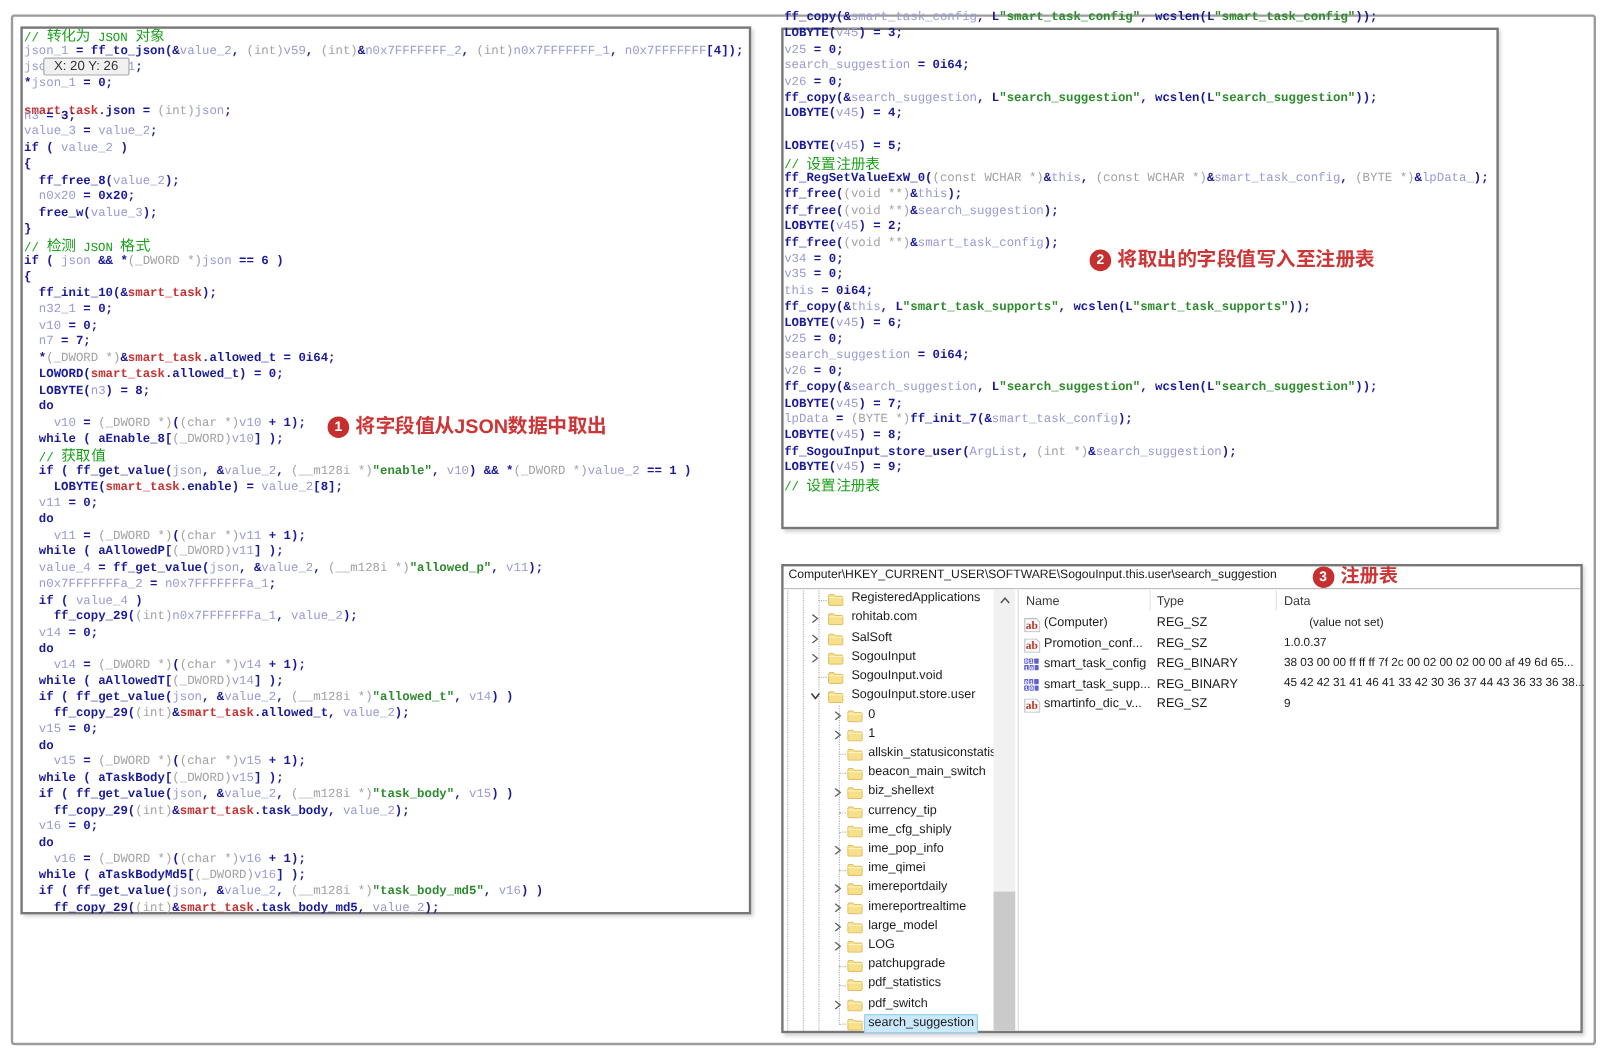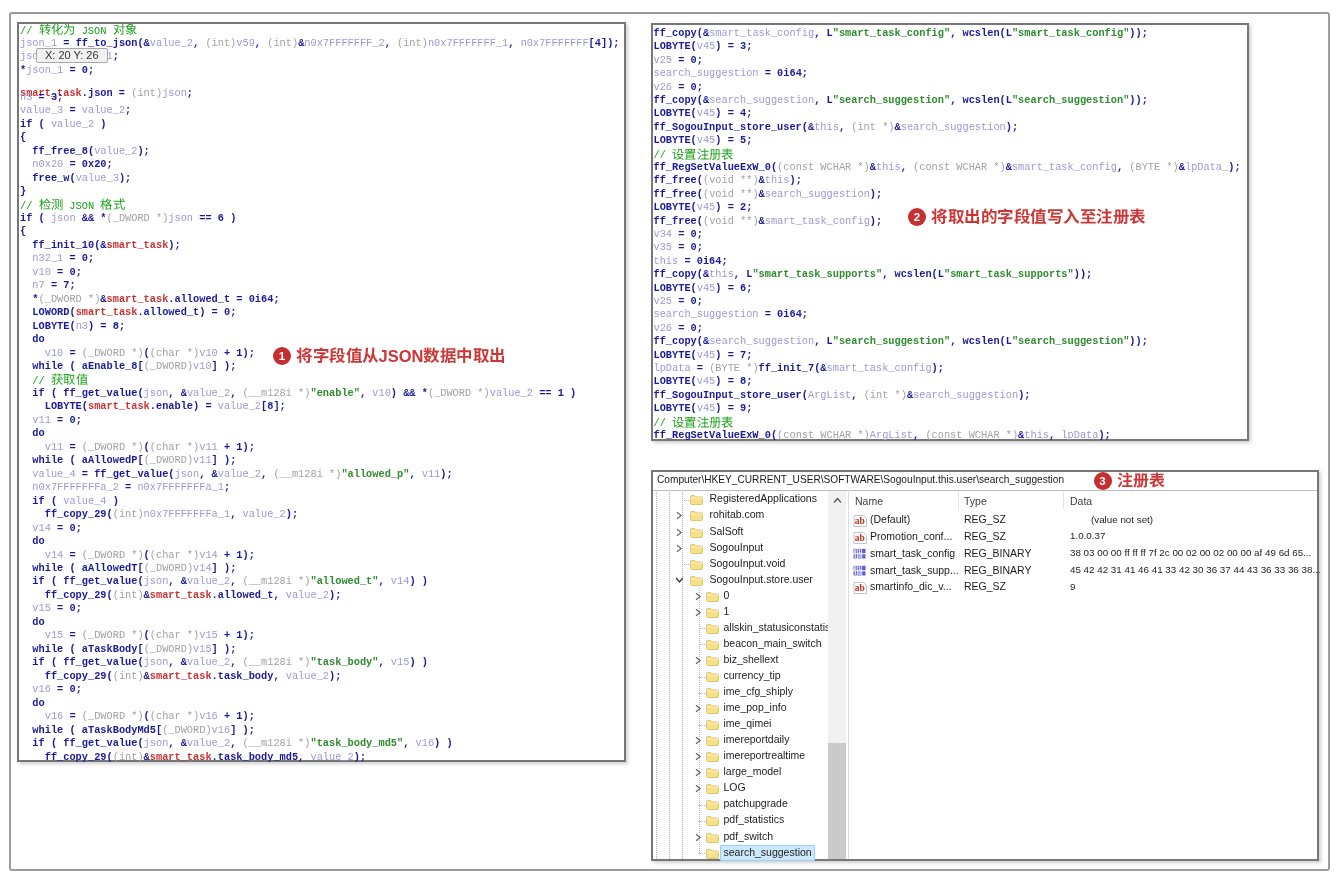--- a/index.html
+++ b/index.html
@@ -174,29 +174,28 @@
       <use href="#g23" fill="#cd3636"></use>
     </svg><svg class="cj" style="width:16.50px;height:16.50px;vertical-align:-2.15px" viewBox="0 0 1000 1000">
       <use href="#g24" fill="#cd3636"></use>
     </svg><svg class="cj" style="width:16.50px;height:16.50px;vertical-align:-2.15px" viewBox="0 0 1000 1000">
       <use href="#g25" fill="#cd3636"></use>
     </svg><svg class="cj" style="width:16.50px;height:16.50px;vertical-align:-2.15px" viewBox="0 0 1000 1000">
       <use href="#g26" fill="#cd3636"></use>
     </svg></div>
 
 <div class="panel" id="pr"></div>
-<div class="code" style="left:653.5px;top:27px;width:594px;height:414px;overflow:hidden">
+<div class="code" style="left:653.5px;top:9px;width:594px;height:414px;overflow:hidden">
 <div class="ln" style="top:0.00px"><span class="p">ff_copy</span><span class="p">(&amp;</span><span class="l">smart_task_config</span><span class="p">, </span><span class="p">L</span><span class="s">"smart_task_config"</span><span class="p">, </span><span class="p">wcslen</span><span class="p">(</span><span class="p">L</span><span class="s">"smart_task_config"</span><span class="p">));</span></div>
 <div class="ln" style="top:13.40px"><span class="p">LOBYTE</span><span class="p">(</span><span class="l">v45</span><span class="p">) = </span><span class="p">3</span><span class="p">;</span></div>
 <div class="ln" style="top:26.80px"><span class="l">v25</span><span class="p"> = </span><span class="p">0</span><span class="p">;</span></div>
 <div class="ln" style="top:40.20px"><span class="l">search_suggestion</span><span class="p"> = </span><span class="p">0i64</span><span class="p">;</span></div>
 <div class="ln" style="top:53.60px"><span class="l">v26</span><span class="p"> = </span><span class="p">0</span><span class="p">;</span></div>
 <div class="ln" style="top:67.00px"><span class="p">ff_copy</span><span class="p">(&amp;</span><span class="l">search_suggestion</span><span class="p">, </span><span class="p">L</span><span class="s">"search_suggestion"</span><span class="p">, </span><span class="p">wcslen</span><span class="p">(</span><span class="p">L</span><span class="s">"search_suggestion"</span><span class="p">));</span></div>
 <div class="ln" style="top:80.40px"><span class="p">LOBYTE</span><span class="p">(</span><span class="l">v45</span><span class="p">) = </span><span class="p">4</span><span class="p">;</span></div>
-<div class="ln" style="top:93.80px"><span class="p">ff_SogouInput_store_user</span><span class="p">(&amp;</span><span class="l">this</span><span class="p">, </span><span class="g">(int *)</span><span class="p">&amp;</span><span class="l">search_suggestion</span><span class="p">);</span></div>
 <div class="ln" style="top:107.20px"><span class="p">LOBYTE</span><span class="p">(</span><span class="l">v45</span><span class="p">) = </span><span class="p">5</span><span class="p">;</span></div>
 <div class="ln" style="top:120.60px"><span class="c">// <svg class="cj" style="width:12.32px;height:12.32px;vertical-align:-1.60px" viewBox="0 0 1000 1000">
           <use href="#g12" fill="#18a018"></use>
         </svg><svg class="cj" style="width:12.32px;height:12.32px;vertical-align:-1.60px" viewBox="0 0 1000 1000">
           <use href="#g13" fill="#18a018"></use>
         </svg><svg class="cj" style="width:12.32px;height:12.32px;vertical-align:-1.60px" viewBox="0 0 1000 1000">
           <use href="#g14" fill="#18a018"></use>
         </svg><svg class="cj" style="width:12.32px;height:12.32px;vertical-align:-1.60px" viewBox="0 0 1000 1000">
           <use href="#g15" fill="#18a018"></use>
         </svg><svg class="cj" style="width:12.32px;height:12.32px;vertical-align:-1.60px" viewBox="0 0 1000 1000">
@@ -225,21 +224,20 @@
           <use href="#g12" fill="#18a018"></use>
         </svg><svg class="cj" style="width:12.32px;height:12.32px;vertical-align:-1.60px" viewBox="0 0 1000 1000">
           <use href="#g13" fill="#18a018"></use>
         </svg><svg class="cj" style="width:12.32px;height:12.32px;vertical-align:-1.60px" viewBox="0 0 1000 1000">
           <use href="#g14" fill="#18a018"></use>
         </svg><svg class="cj" style="width:12.32px;height:12.32px;vertical-align:-1.60px" viewBox="0 0 1000 1000">
           <use href="#g15" fill="#18a018"></use>
         </svg><svg class="cj" style="width:12.32px;height:12.32px;vertical-align:-1.60px" viewBox="0 0 1000 1000">
           <use href="#g16" fill="#18a018"></use>
         </svg></span></div>
-<div class="ln" style="top:402.00px"><span class="p">ff_RegSetValueExW_0</span><span class="p">(</span><span class="g">(const WCHAR *)</span><span class="l">ArgList</span><span class="p">, </span><span class="g">(const WCHAR *)</span><span class="p">&amp;</span><span class="l">this</span><span class="p">, </span><span class="l">lpData</span><span class="p">);</span></div>
 </div>
 <div class="acirc" style="left:908.0px;top:208.0px">2</div>
 <div class="alab" style="left:931.0px;top:206.8px;font-size:16.5px"><svg class="cj" style="width:16.50px;height:16.50px;vertical-align:-2.15px" viewBox="0 0 1000 1000">
       <use href="#g17" fill="#cd3636"></use>
     </svg><svg class="cj" style="width:16.50px;height:16.50px;vertical-align:-2.15px" viewBox="0 0 1000 1000">
       <use href="#g25" fill="#cd3636"></use>
     </svg><svg class="cj" style="width:16.50px;height:16.50px;vertical-align:-2.15px" viewBox="0 0 1000 1000">
       <use href="#g26" fill="#cd3636"></use>
     </svg><svg class="cj" style="width:16.50px;height:16.50px;vertical-align:-2.15px" viewBox="0 0 1000 1000">
       <use href="#g27" fill="#cd3636"></use>
@@ -453,21 +451,21 @@
 
 <div class="lhead" style="left:855px;top:495px">Name</div>
 <div class="lhead" style="left:964px;top:495px">Type</div>
 <div class="lhead" style="left:1070px;top:495px">Data</div>
 <div class="vline" style="left:957.5px;top:492px;width:1px;height:17px;background:#e3e3e3"></div>
 <div class="vline" style="left:1062.5px;top:492px;width:1px;height:17px;background:#e3e3e3"></div>
 <svg class="abs" style="left:853.0px;top:514.8px" width="14" height="12" viewBox="0 0 14 12">
     <path d="M1 0.5 h9.5 l3 3 v8 h-12.5 z" fill="#fdfdfd" stroke="#b9bec4" stroke-width="0.9"></path>
     <text x="6.8" y="9.2" font-family="Liberation Serif" font-size="9.5" font-weight="bold" fill="#bf3422" text-anchor="middle">ab</text>
   </svg>
-<div class="llab" style="left:870px;top:513.3px">(Default)</div>
+<div class="llab" style="left:870px;top:513.3px">(Computer)</div>
 <div class="llab" style="left:964px;top:513.3px">REG_SZ</div>
 <div class="llab ldata" style="left:1091px;top:513.6px">(value not set)</div>
 <svg class="abs" style="left:853.0px;top:531.5px" width="14" height="12" viewBox="0 0 14 12">
     <path d="M1 0.5 h9.5 l3 3 v8 h-12.5 z" fill="#fdfdfd" stroke="#b9bec4" stroke-width="0.9"></path>
     <text x="6.8" y="9.2" font-family="Liberation Serif" font-size="9.5" font-weight="bold" fill="#bf3422" text-anchor="middle">ab</text>
   </svg>
 <div class="llab" style="left:870px;top:530.0px">Promotion_conf...</div>
 <div class="llab" style="left:964px;top:530.0px">REG_SZ</div>
 <div class="llab ldata" style="left:1070px;top:530.3px">1.0.0.37</div>
 <svg class="abs" style="left:853.0px;top:548.3px" width="14" height="12" viewBox="0 0 14 12">

